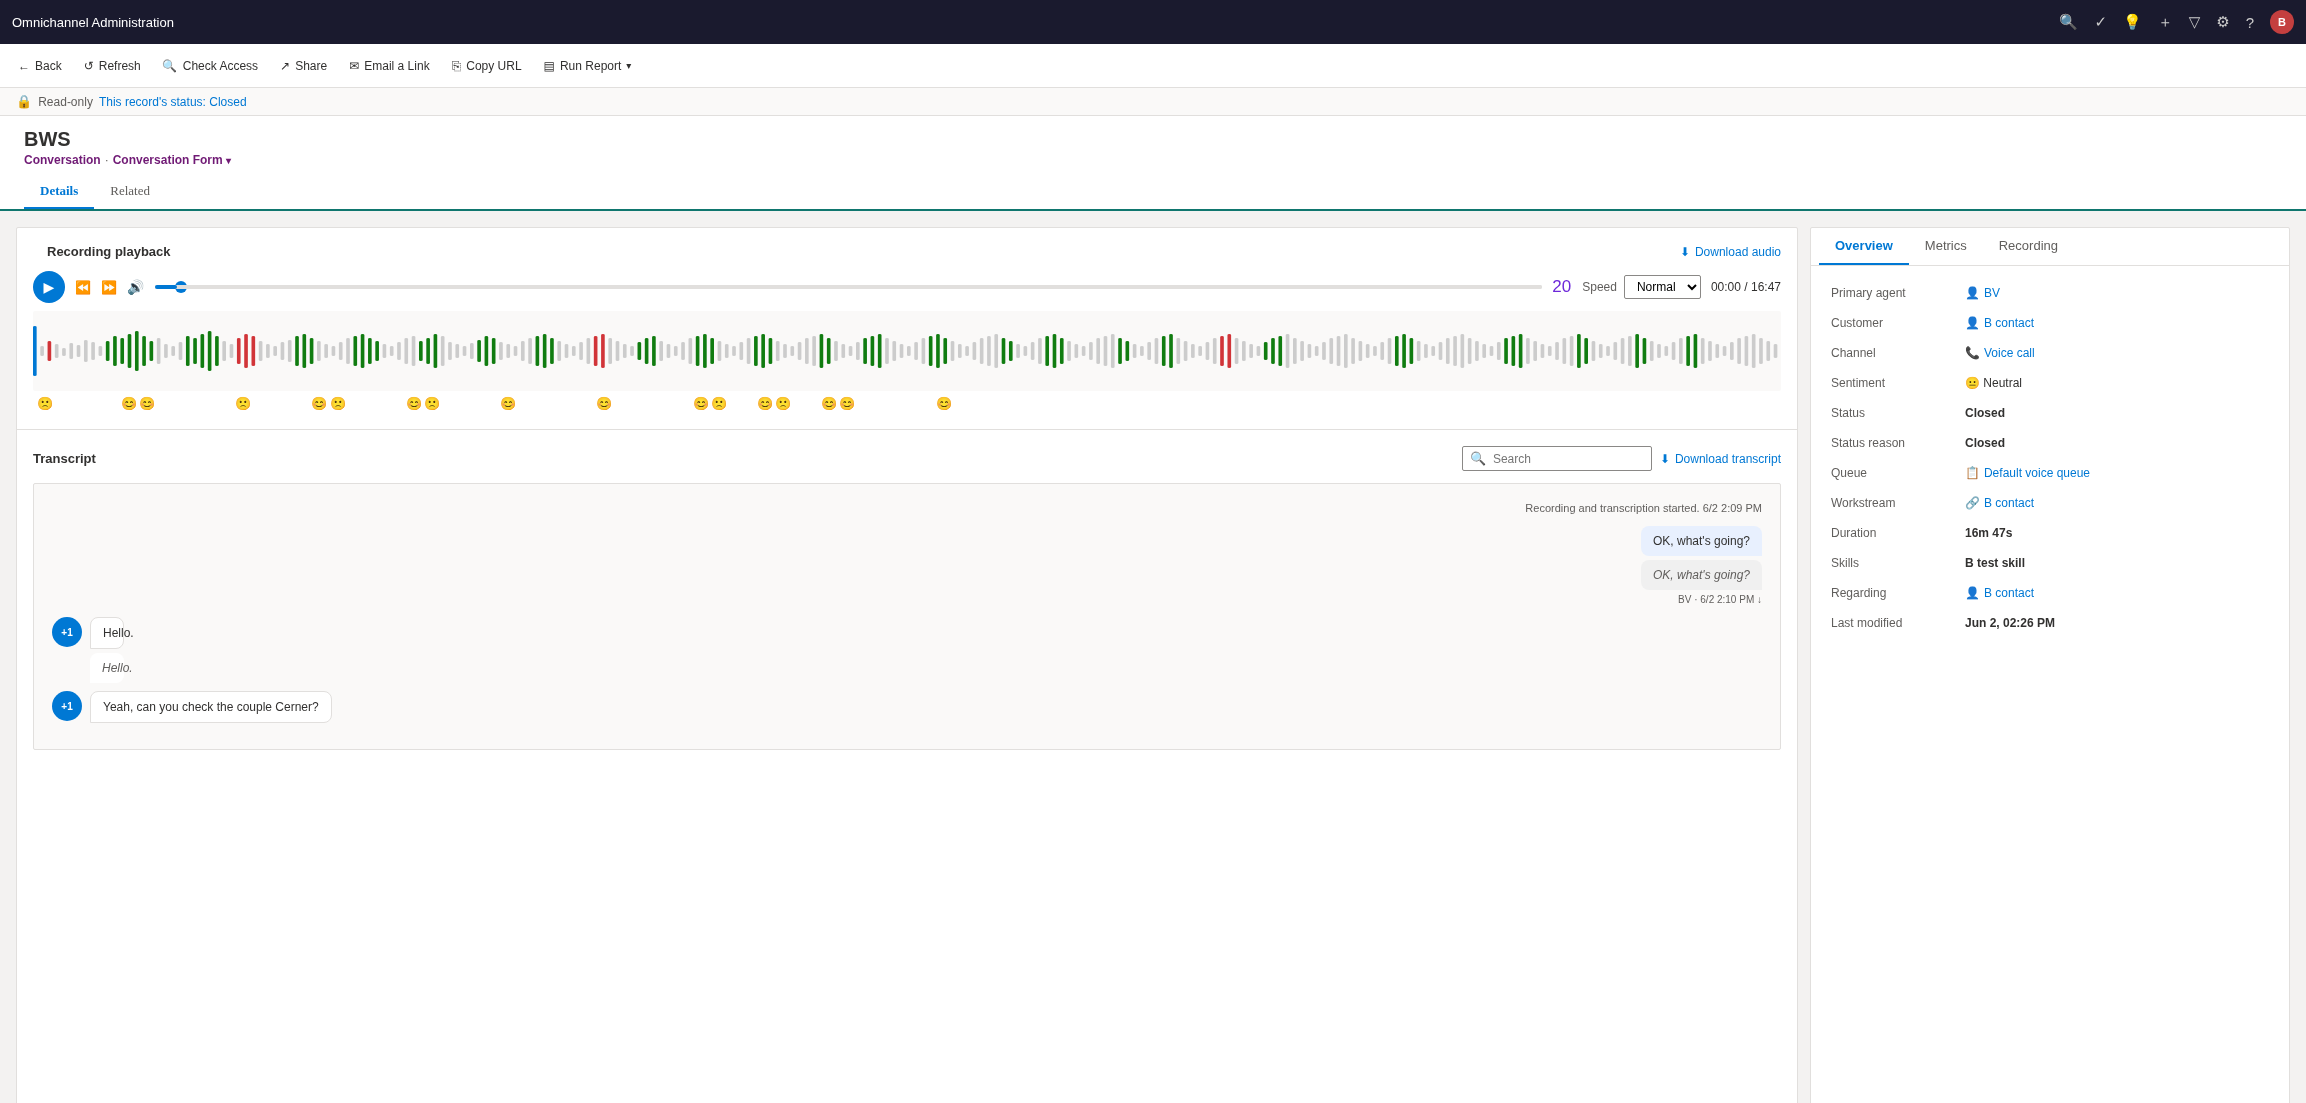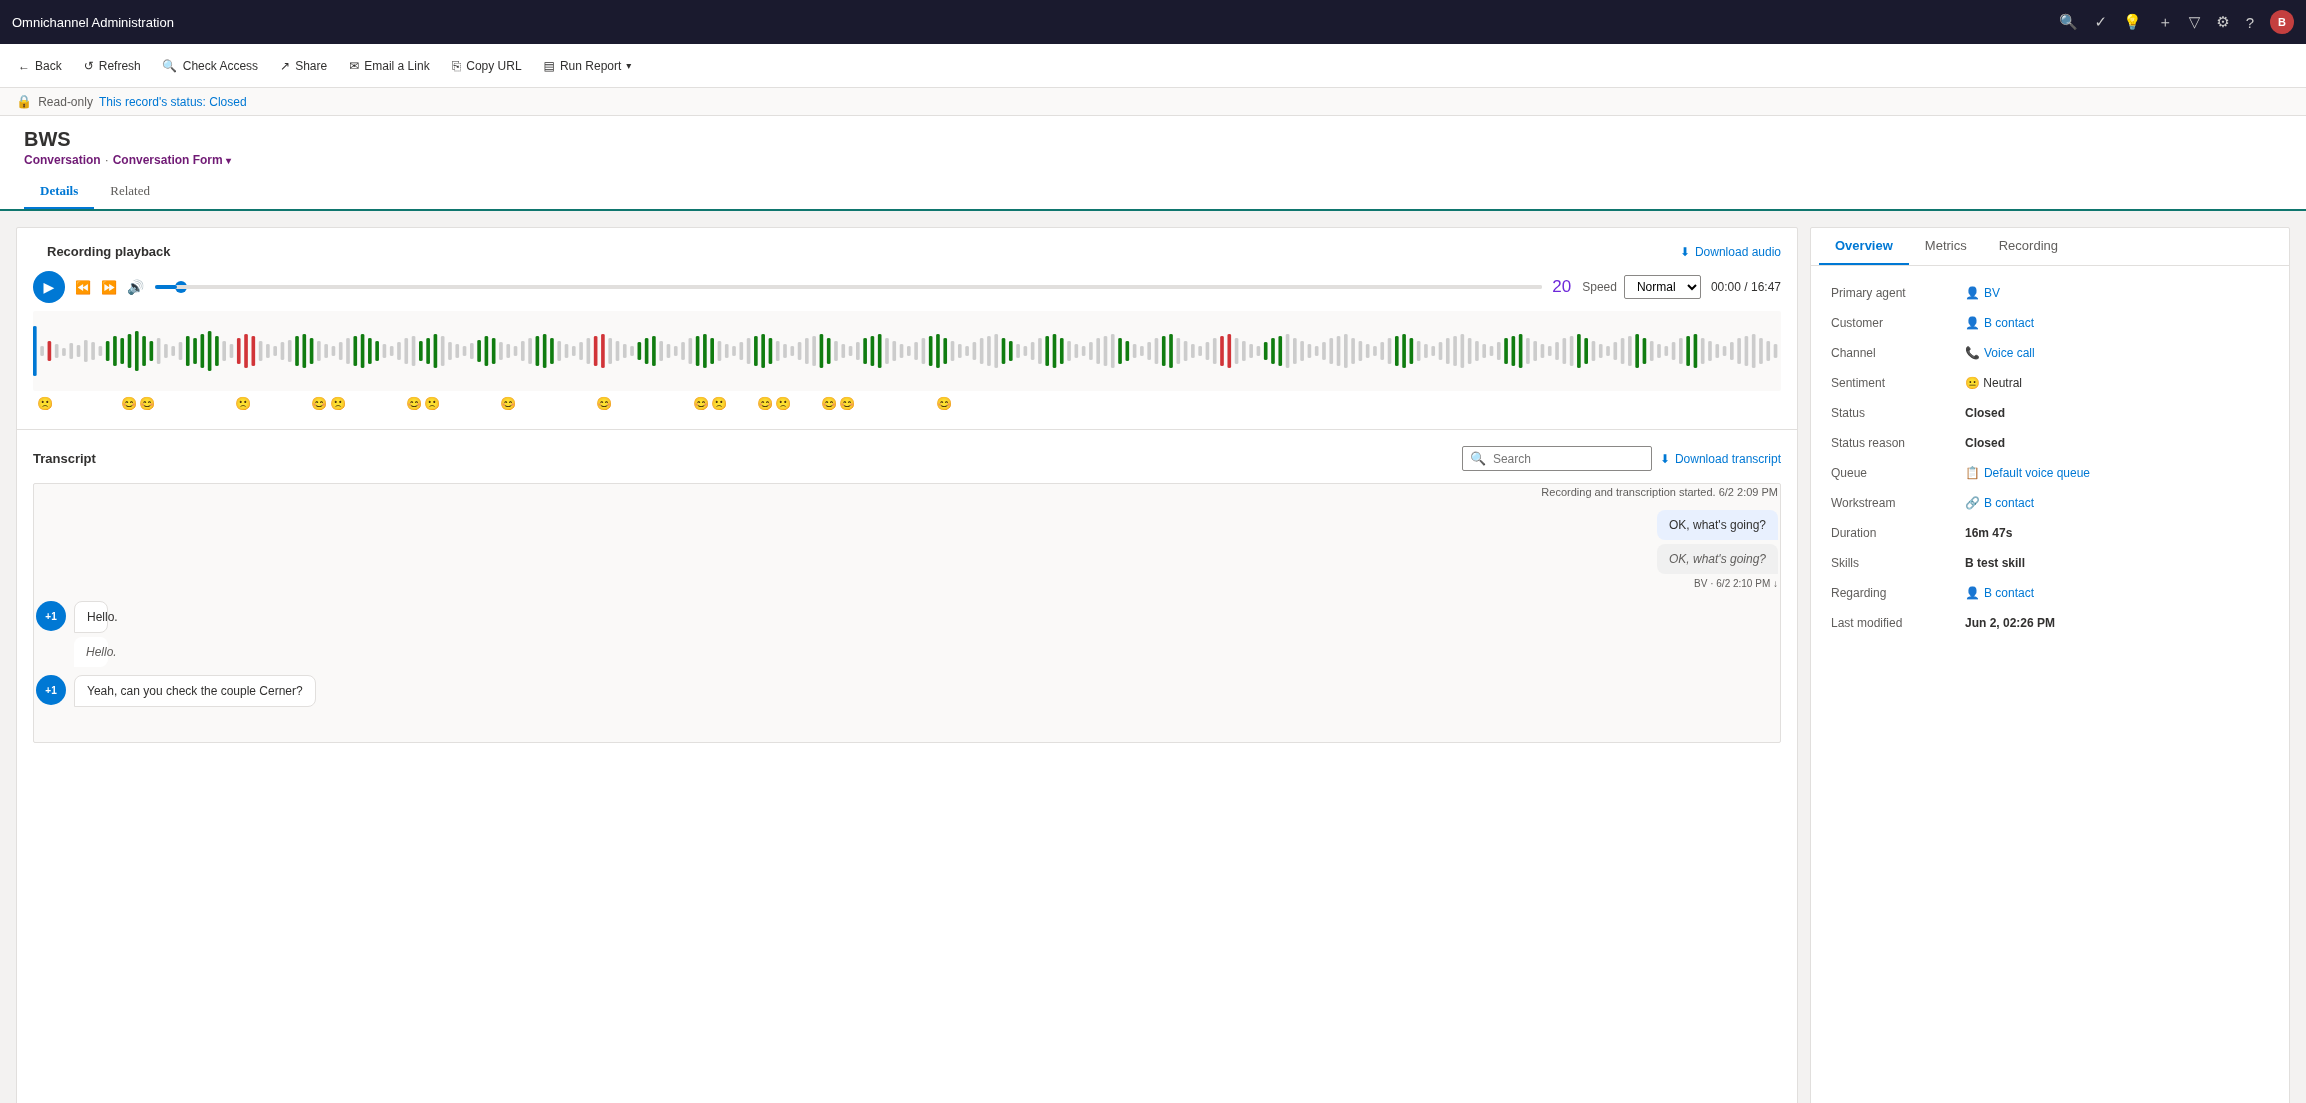--- a/index.html
+++ b/index.html
@@ -234,21 +234,21 @@
       cursor: pointer;
       border: none;
       background: transparent;
     }
 
     
     .transcript-content {
       background: #faf9f8;
       border: 1px solid #e1dfdd;
       border-radius: 2px;
-      padding: 2px;
+      padding: 18px;
       min-height: 260px;
       position: relative;
     }
     .transcript-info {
       text-align: right;
       font-size: 11px;
       color: #605e5c;
       margin-bottom: 12px;
     }
 

